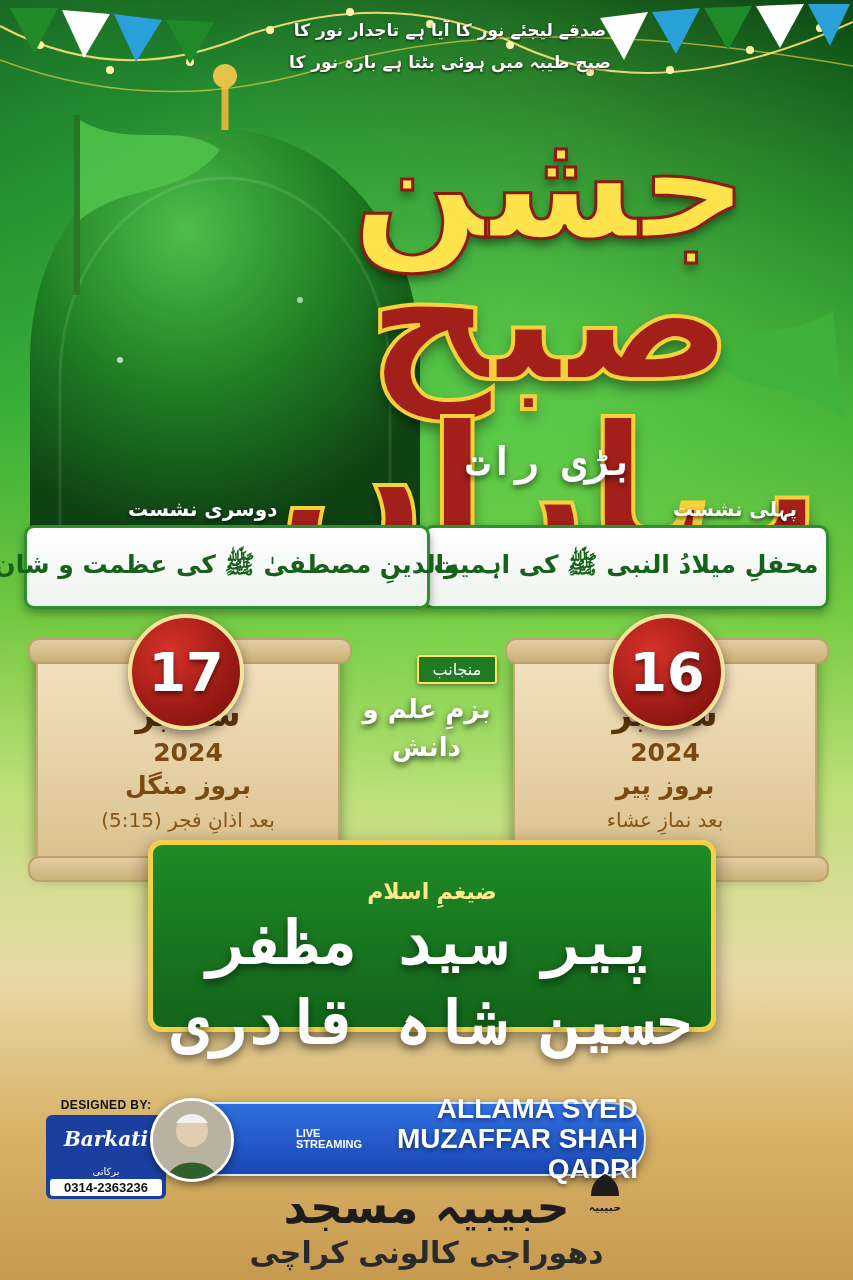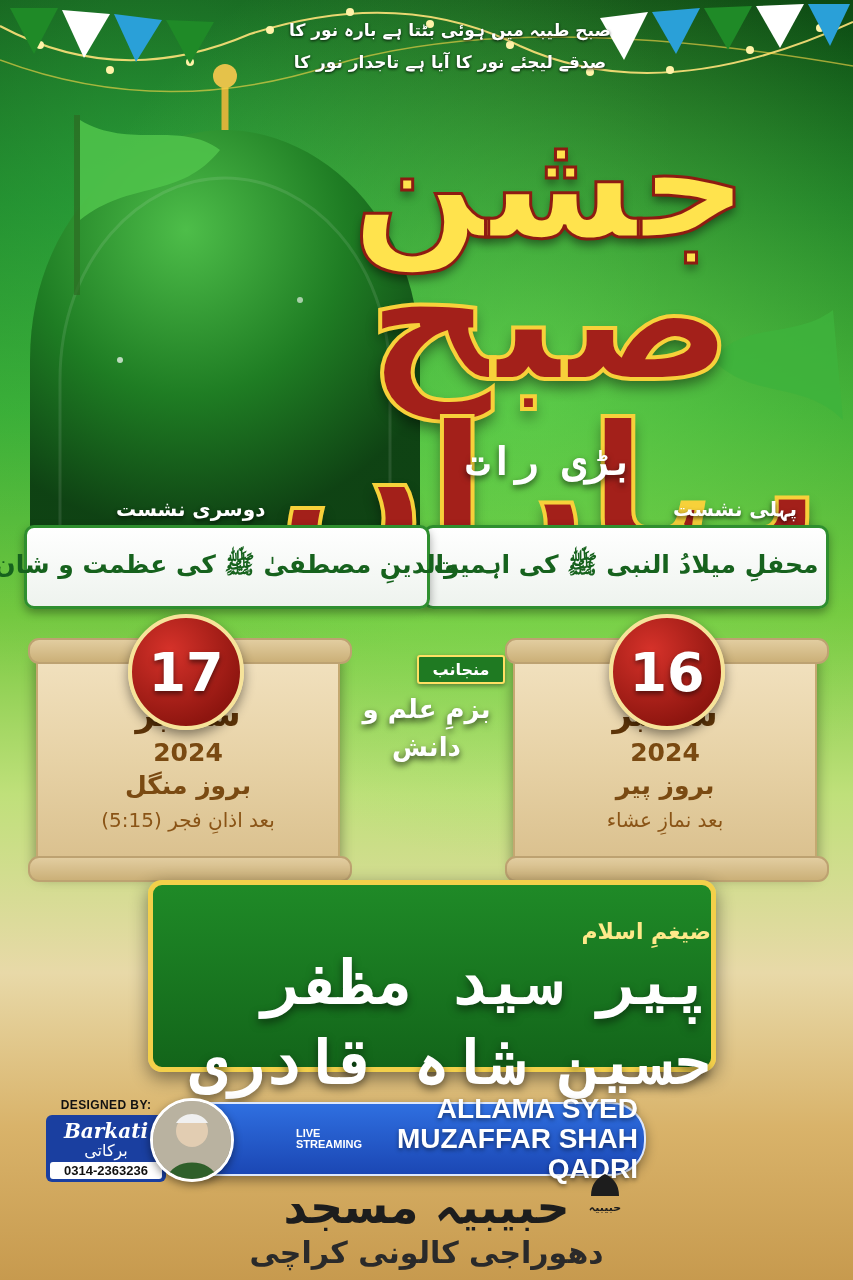--- a/index.html
+++ b/index.html
@@ -74,21 +74,21 @@
   }
   .session.s1{top:525px;right:24px;width:400px;}
   .session.s2{top:525px;left:24px;width:400px;}
   .session-tag{
     position:absolute;top:497px;
     font-family:"DejaVu Sans", sans-serif;
     font-size:20px;font-weight:bold;color:#ffffff;
     text-shadow:0 2px 4px rgba(0,0,0,0.7);direction:rtl;
   }
   .session-tag.t1{right:56px;}
-  .session-tag.t2{left:116px;}
+  .session-tag.t2{left:128px;}
   
   .scroll{
     position:absolute;top:648px;width:300px;height:220px;
     background:linear-gradient(180deg,#f2e2c0 0%,#e7d2a6 50%,#d9bf8c 100%);
     border:2px solid #c4a871;border-radius:6px;
     box-shadow:0 5px 14px rgba(0,0,0,0.4);
   }
   .scroll.left{left:36px;}
   .scroll.right{right:36px;}
   .scroll::before,.scroll::after{
@@ -122,30 +122,30 @@
     position:absolute;top:690px;left:50%;transform:translateX(-50%);
     width:190px;text-align:center;direction:rtl;
     font-family:"DejaVu Sans", sans-serif;color:#ffffff;
     font-size:26px;font-weight:bold;line-height:38px;
     text-shadow:0 3px 6px rgba(0,0,0,0.7);
   }
   .flagtag{
     position:absolute;top:655px;left:50%;transform:translateX(-10px);
     padding:3px 14px;background:#1f7a22;border:2px solid #ffe063;
     color:#ffffff;font-family:"DejaVu Sans", sans-serif;
-    font-size:16px;font-weight:bold;direction:rtl;border-radius:3px;
+    font-size:16px;font-weight:normal;direction:rtl;border-radius:3px;
     box-shadow:0 2px 5px rgba(0,0,0,0.4);
   }
   
   .speaker-panel{
-    position:absolute;top:880px;left:148px;width:558px;height:182px;
+    position:absolute;top:840px;left:148px;width:558px;height:182px;
     background:linear-gradient(180deg,#1f8a27 0%,#13651a 100%);
     border:5px solid #f3d04a;border-radius:14px;
     box-shadow:0 6px 18px rgba(0,0,0,0.45);
-    direction:rtl;text-align:right;
+    direction:rtl;text-align:center;
   }
   .khitab{
     position:absolute;top:884px;left:0;width:853px;text-align:center;
     font-family:"DejaVu Sans", sans-serif;font-size:25px;font-weight:bold;
     color:#ffffff;direction:rtl;text-shadow:0 2px 4px rgba(0,0,0,0.6);
   }
   .speaker-sub{
     margin-top:34px;font-family:"DejaVu Sans", sans-serif;
     font-size:22px;font-weight:bold;color:#ffe98a;
   }
@@ -156,28 +156,28 @@
     text-shadow:0 4px 8px rgba(0,0,0,0.5);
   }
   
   .designer{
     position:absolute;left:46px;top:1098px;width:120px;text-align:center;
   }
   .designer .dtitle{
     font-size:12px;font-weight:bold;color:#111;letter-spacing:0.4px;
   }
   .designer .dbox{
-    margin-top:3px;background:#1a3fa0;border-radius:6px;padding:6px 4px 3px;
+    margin-top:3px;background:#1a3fa0;border-radius:6px;padding:14px 4px 3px;
     color:#ffffff;
   }
   .designer .dname{
     font-family:"DejaVu Serif", serif;font-size:20px;font-style:italic;font-weight:bold;
     line-height:20px;
   }
-  .designer .durdu{font-family:"DejaVu Sans", sans-serif;font-size:16px;}
+  .designer .durdu{font-family:"DejaVu Sans", sans-serif;font-size:10px;margin-top:17px;}
   .designer .dphone{
     margin-top:2px;background:#ffffff;color:#111;font-size:13px;font-weight:bold;
     border-radius:3px;padding:1px 0;
   }
   
   .livebar{
     position:absolute;left:176px;top:1102px;width:466px;height:70px;
     background:linear-gradient(180deg,#2f6fe0 0%,#1b47b4 100%);
     border-radius:35px;border:2px solid #dce8ff;
     box-shadow:0 4px 12px rgba(0,0,0,0.4);
@@ -274,22 +274,22 @@
 
   <svg class="flag" style="left:60px;top:110px;width:170px;height:190px;" viewBox="0 0 170 190">
     <path d="M20 10 C70 40 120 10 160 40 C120 90 70 70 20 110 Z" fill="#4fc24a" opacity="0.9"></path>
     <rect x="14" y="5" width="6" height="180" fill="#2c6b22" opacity="0.7"></rect>
   </svg>
   <svg class="flag" style="right:0px;top:300px;width:150px;height:180px;" viewBox="0 0 150 180">
     <path d="M130 10 C90 40 40 20 10 60 C50 100 100 80 140 120 Z" fill="#3eb33c" opacity="0.85"></path>
   </svg>
 
   <div class="top-couplet">
+    <div>صدقے لیجئے نور کا آیا ہے تاجدار نور کا</div>
     <div>صبح طیبہ میں ہوئی بٹتا ہے بارہ نور کا</div>
-    <div>صدقے لیجئے نور کا آیا ہے تاجدار نور کا</div>
   </div>
 
   <div class="main-title">
     <span class="l1">جشن</span>
     <span class="l2">صبح بہاراں</span>
   </div>
   <div class="subtitle">بڑی رات</div>
 
   <div class="session-tag t1">پہلی نشست</div>
   <div class="session s1">

